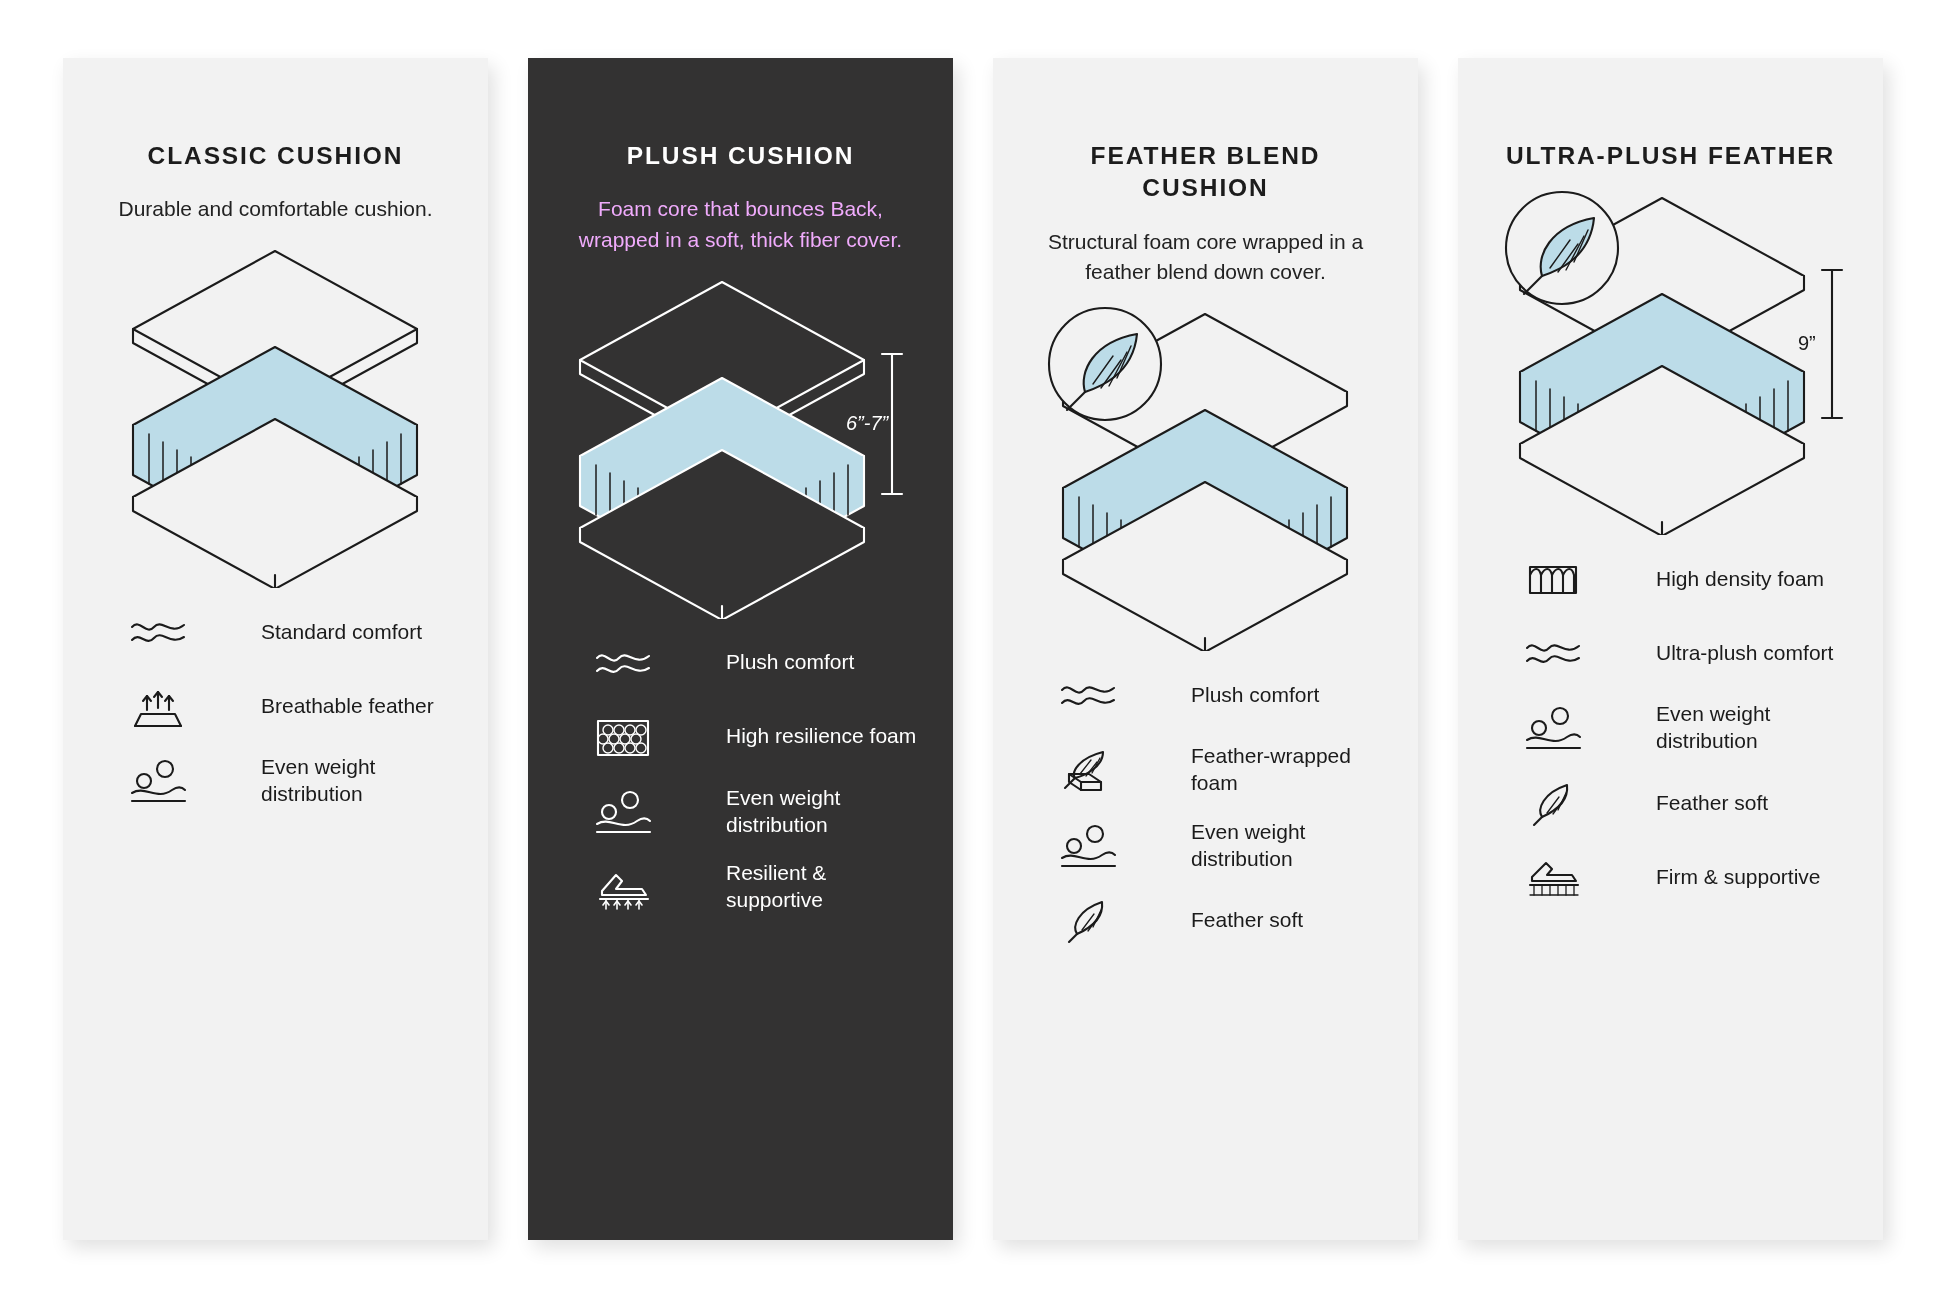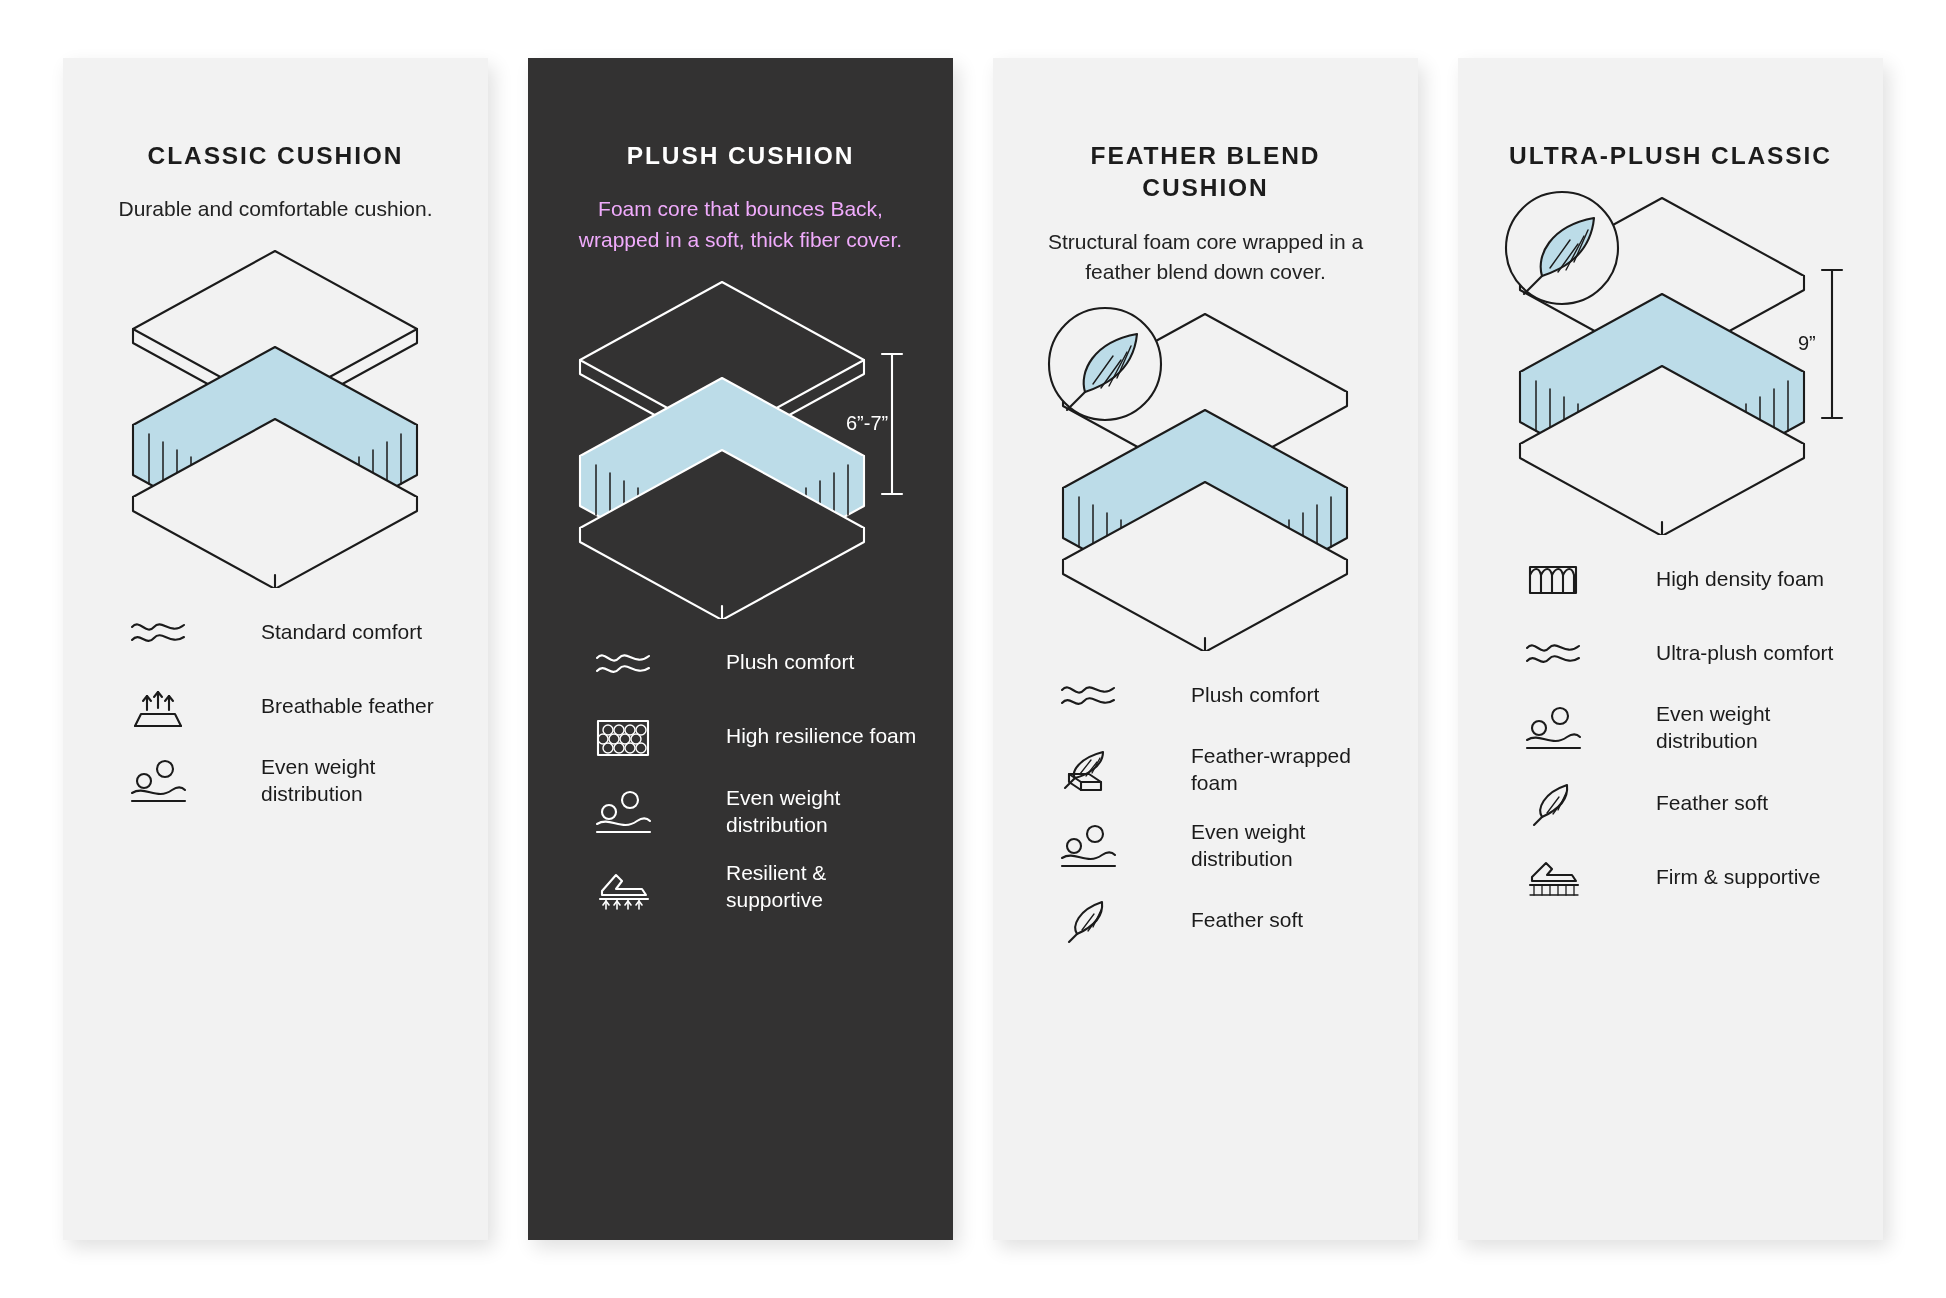--- a/index.html
+++ b/index.html
@@ -230,21 +230,21 @@
           </g>
           <path d="M160 176 L302 254 L160 332 L18 254 Z" fill="#333232"></path>
           <path d="M18 254 L18 268 L160 346 L302 268 L302 254" fill="#333232"></path>
           <path d="M160 332 L160 346"></path>
 
           <path d="M330 80 L330 220"></path>
           <path d="M320 80 L340 80"></path>
           <path d="M320 220 L340 220"></path>
         </g>
       </svg>
-      <div class="dim-label" style="position:absolute; left:284px; top:138px; white-space:nowrap;">6”-7”</div>
+      <div class="dim-label" style="position:absolute; left:284px; top:138px; white-space:nowrap;font-style:italic;">6”-7”</div>
     </div>
     <div class="features">
       <div class="feature">
         <span class="ficon">
           <svg width="60" height="32" viewBox="0 0 60 32">
               <g class="stroke-light">
             <path d="M4 11 C12 2,18 20,26 11 C34 2,42 20,56 9"></path>
             <path d="M4 24 C12 15,18 31,26 22 C34 13,42 30,56 21"></path>
           </g>
             </svg>
@@ -421,21 +421,21 @@
                 </g>
           </g>
             </svg>
         </span>
         <span class="flabel">Feather soft</span>
       </div>
     </div>
   </div>
 
   <div class="card">
-    <div class="card-title">ULTRA-PLUSH CLASSIC</div>
+    <div class="card-title">ULTRA-PLUSH FEATHER</div>
     <div class="illus">
       <svg width="360" height="345" viewBox="0 0 360 345">
         <g class="stroke-dark">
           <path d="M170 8 L312 86 L170 164 L28 86 Z" fill="#f2f2f2"></path>
           <path d="M28 86 L28 100 L170 178 L312 100 L312 86" fill="#f2f2f2"></path>
           <path d="M170 164 L170 178"></path>
           <path d="M170 104 L312 182 L170 260 L28 182 Z" fill="#bcdce8"></path>
           <path d="M28 182 L28 232 L170 310 L312 232 L312 182" fill="#bcdce8"></path>
           <path d="M170 260 L170 310"></path>
           <g stroke-width="1.5">

